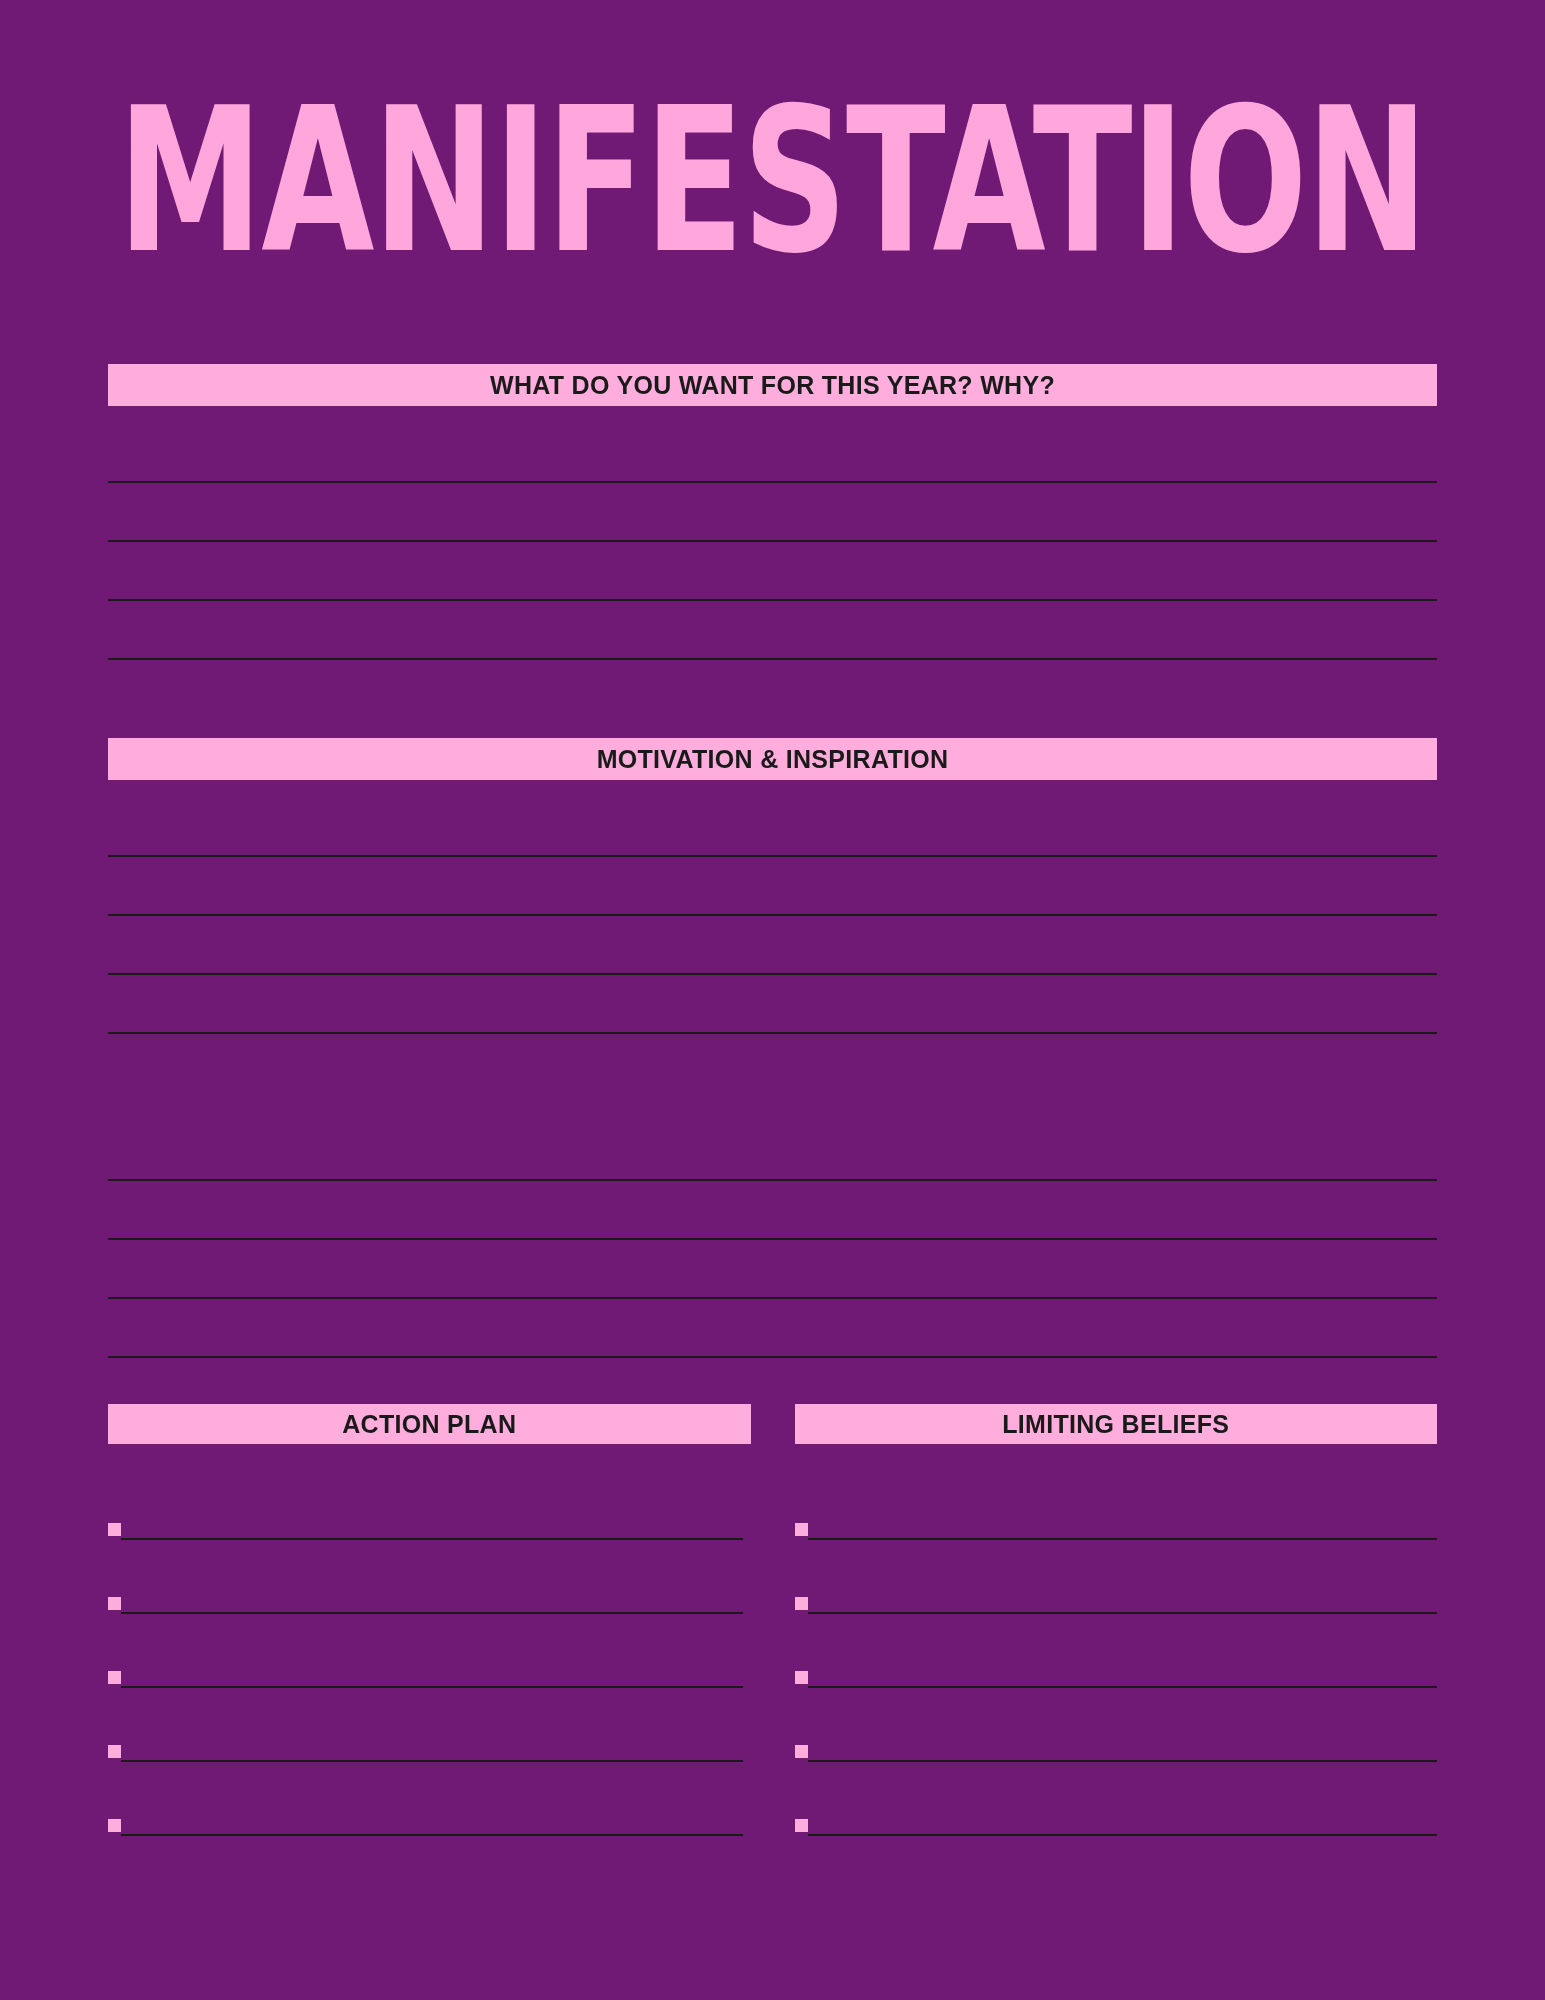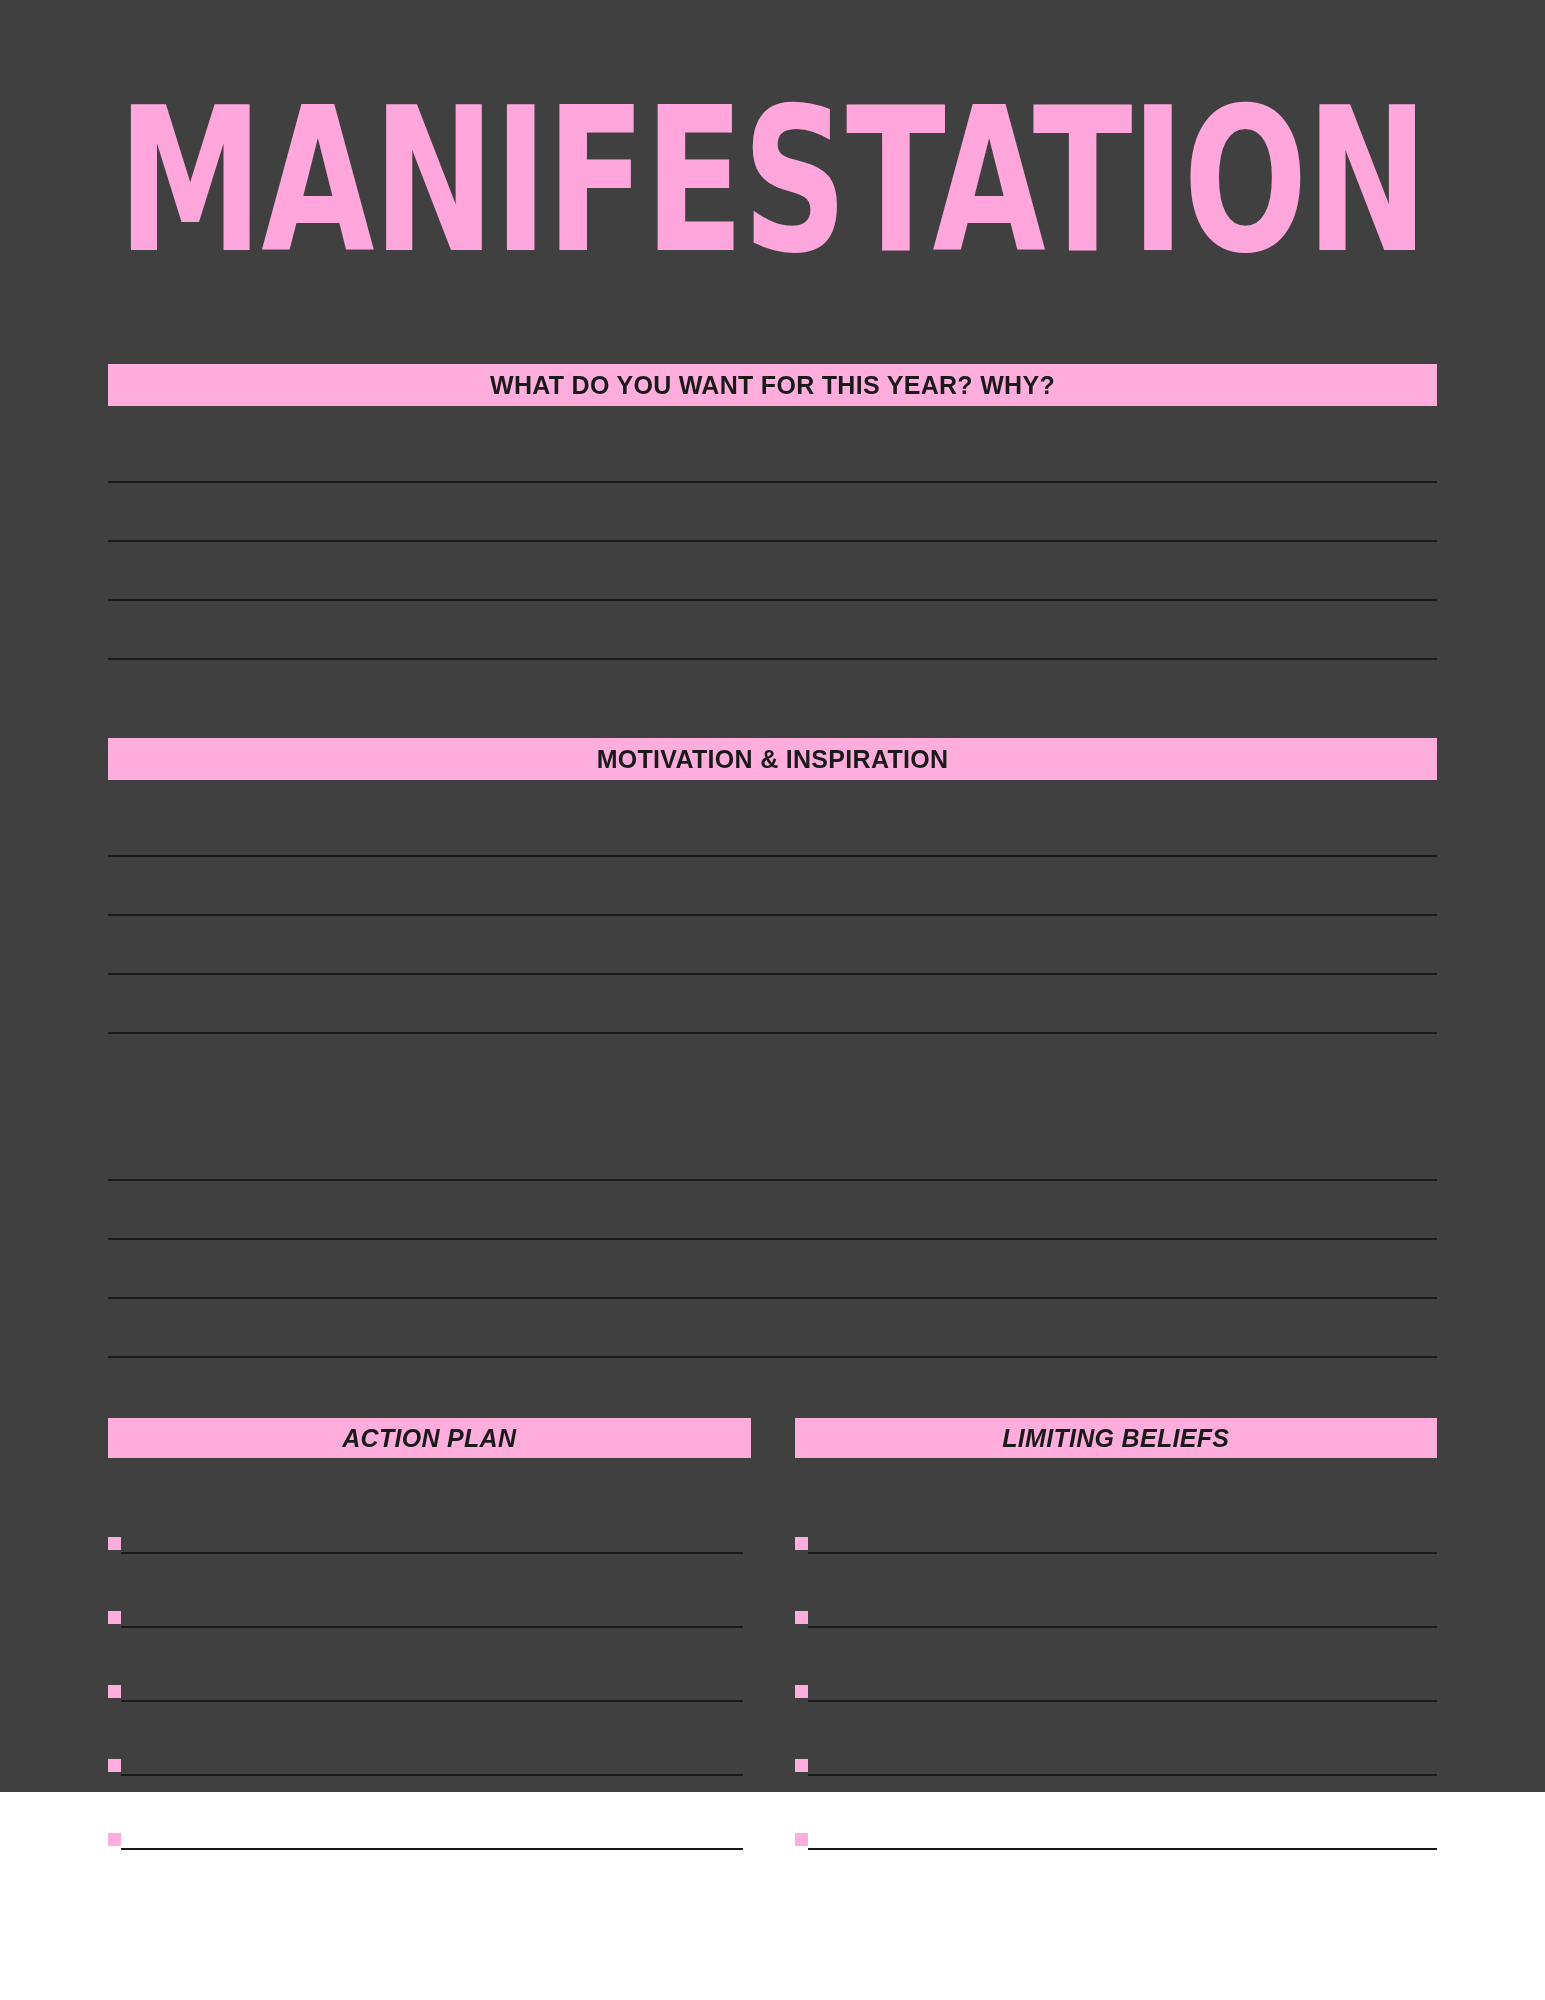--- a/index.html
+++ b/index.html
@@ -10,22 +10,22 @@
   body {
     width: 1545px;
     height: 2000px;
     font-family: "Liberation Sans", sans-serif;
     color: #111111;
     position: relative;
     overflow: hidden;
   }
   .page {
     width: 1545px;
-    height: 1792px;
-    background: #404040;
+    height: 2000px;
+    background: #701a75;
     box-sizing: border-box;
     padding: 0;
     position: relative;
   }
 
   
   .title-wrap {
     text-align: center;
     padding-top: 88px;
     padding-bottom: 0;
@@ -73,22 +73,21 @@
     height: 57px;
   }
 
   .gap-lg { height: 66px; }
   .gap-md { height: 58px; }
 
   
   .columns {
     display: flex;
     gap: 44px;
-    margin-top: 60px;
-    font-style: italic;
+    margin-top: 46px;
   }
   .col {
     flex: 1;
   }
   .col .bar { height: 40px; }
   .bullet-rows {
     margin-top: 22px;
   }
   .bullet-row {
     display: flex;

